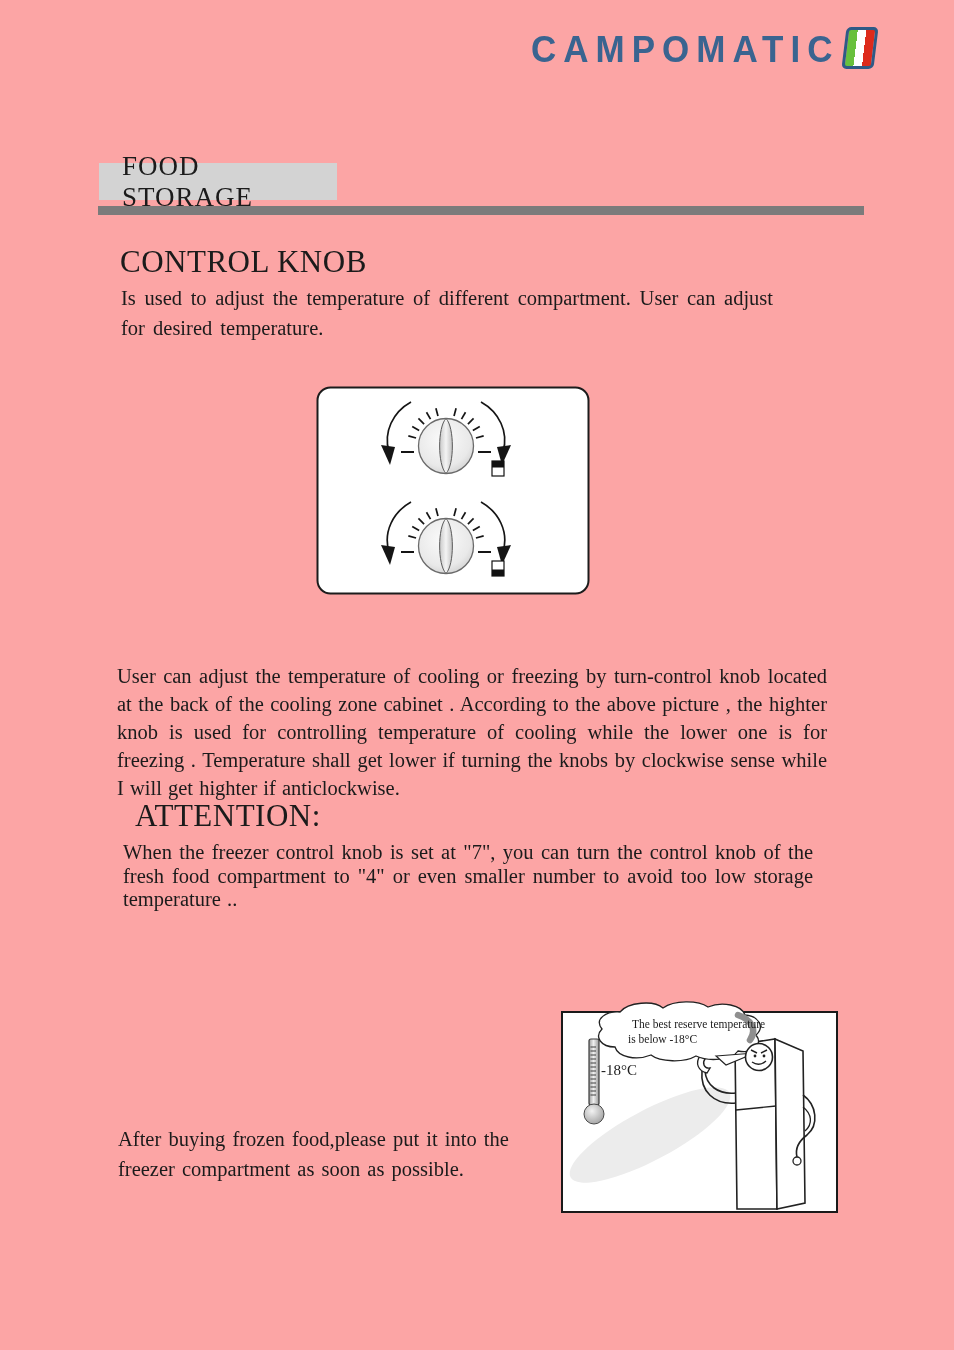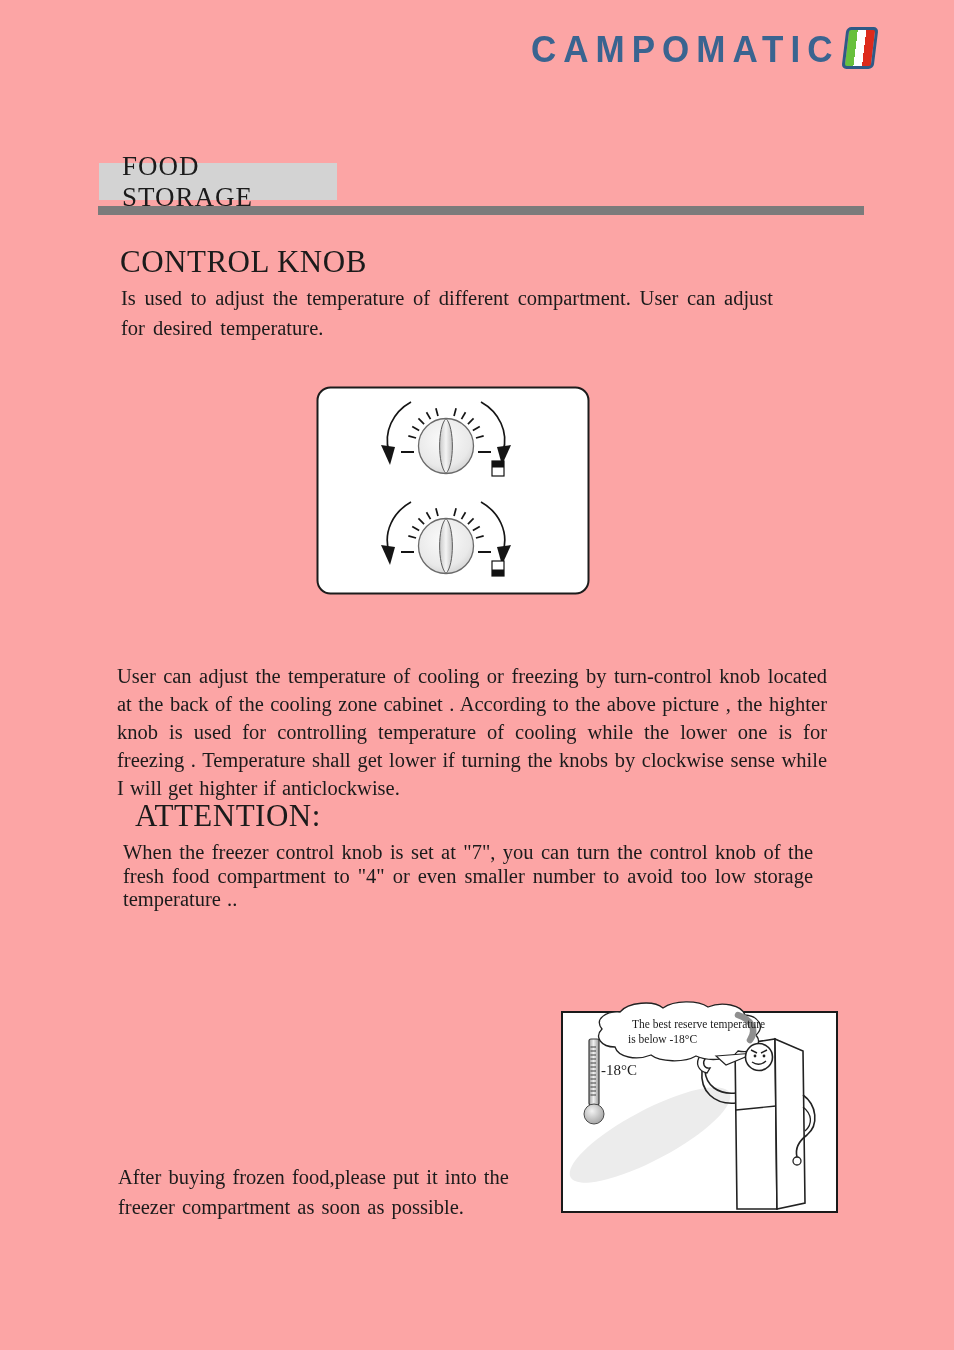--- a/index.html
+++ b/index.html
@@ -88,21 +88,21 @@
 
   #control-knob-heading { left: 120px; top: 244px; }
   #control-knob-intro   { left: 121px; top: 283px; width: 652px; line-height: 30px; word-spacing: 3px; }
   #control-knob-body    { left: 117px; top: 662px; width: 710px; line-height: 28px; word-spacing: 1px; }
 
   #attention-heading { left: 123px; top: 798px; margin-left: 12px; }
   #attention-body    { left: 123px; top: 841px; width: 690px; line-height: 23.5px; word-spacing: 1px; }
 
   #frozen-heading { left: 117px; top: 970px; font-size: 28px; }
   #frozen-body    { left: 118px; top: 1006px; line-height: 30px; word-spacing: 4px; }
-  #frozen-note    { left: 118px; top: 1124px; line-height: 30px; word-spacing: 2px; margin-top: 38px; }
+  #frozen-note    { left: 118px; top: 1124px; line-height: 30px; word-spacing: 2px; }
 
   
   .knob-diagram { position: absolute; left: 316px; top: 386px; }
   .frozen-illustration { position: absolute; left: 558px; top: 995px; }
 
   svg text { font-family: "Liberation Serif", serif; fill: #1b1b1b; }
 </style>
 </head>
 <body>
 

